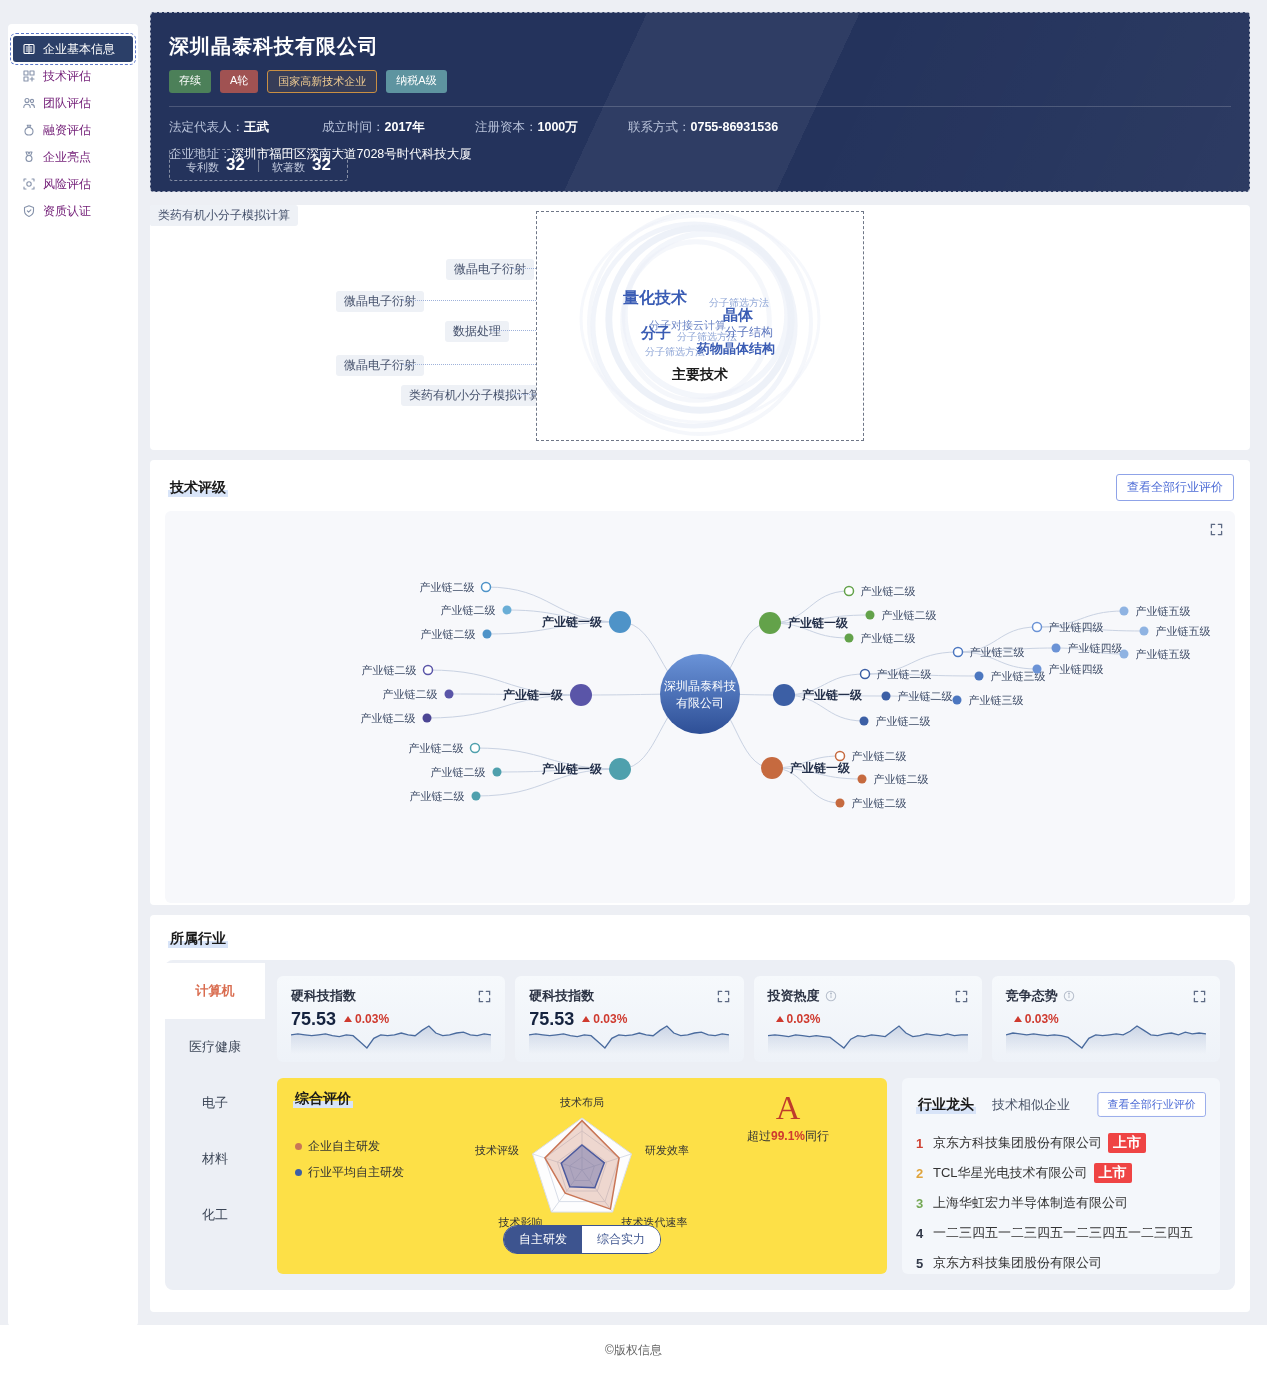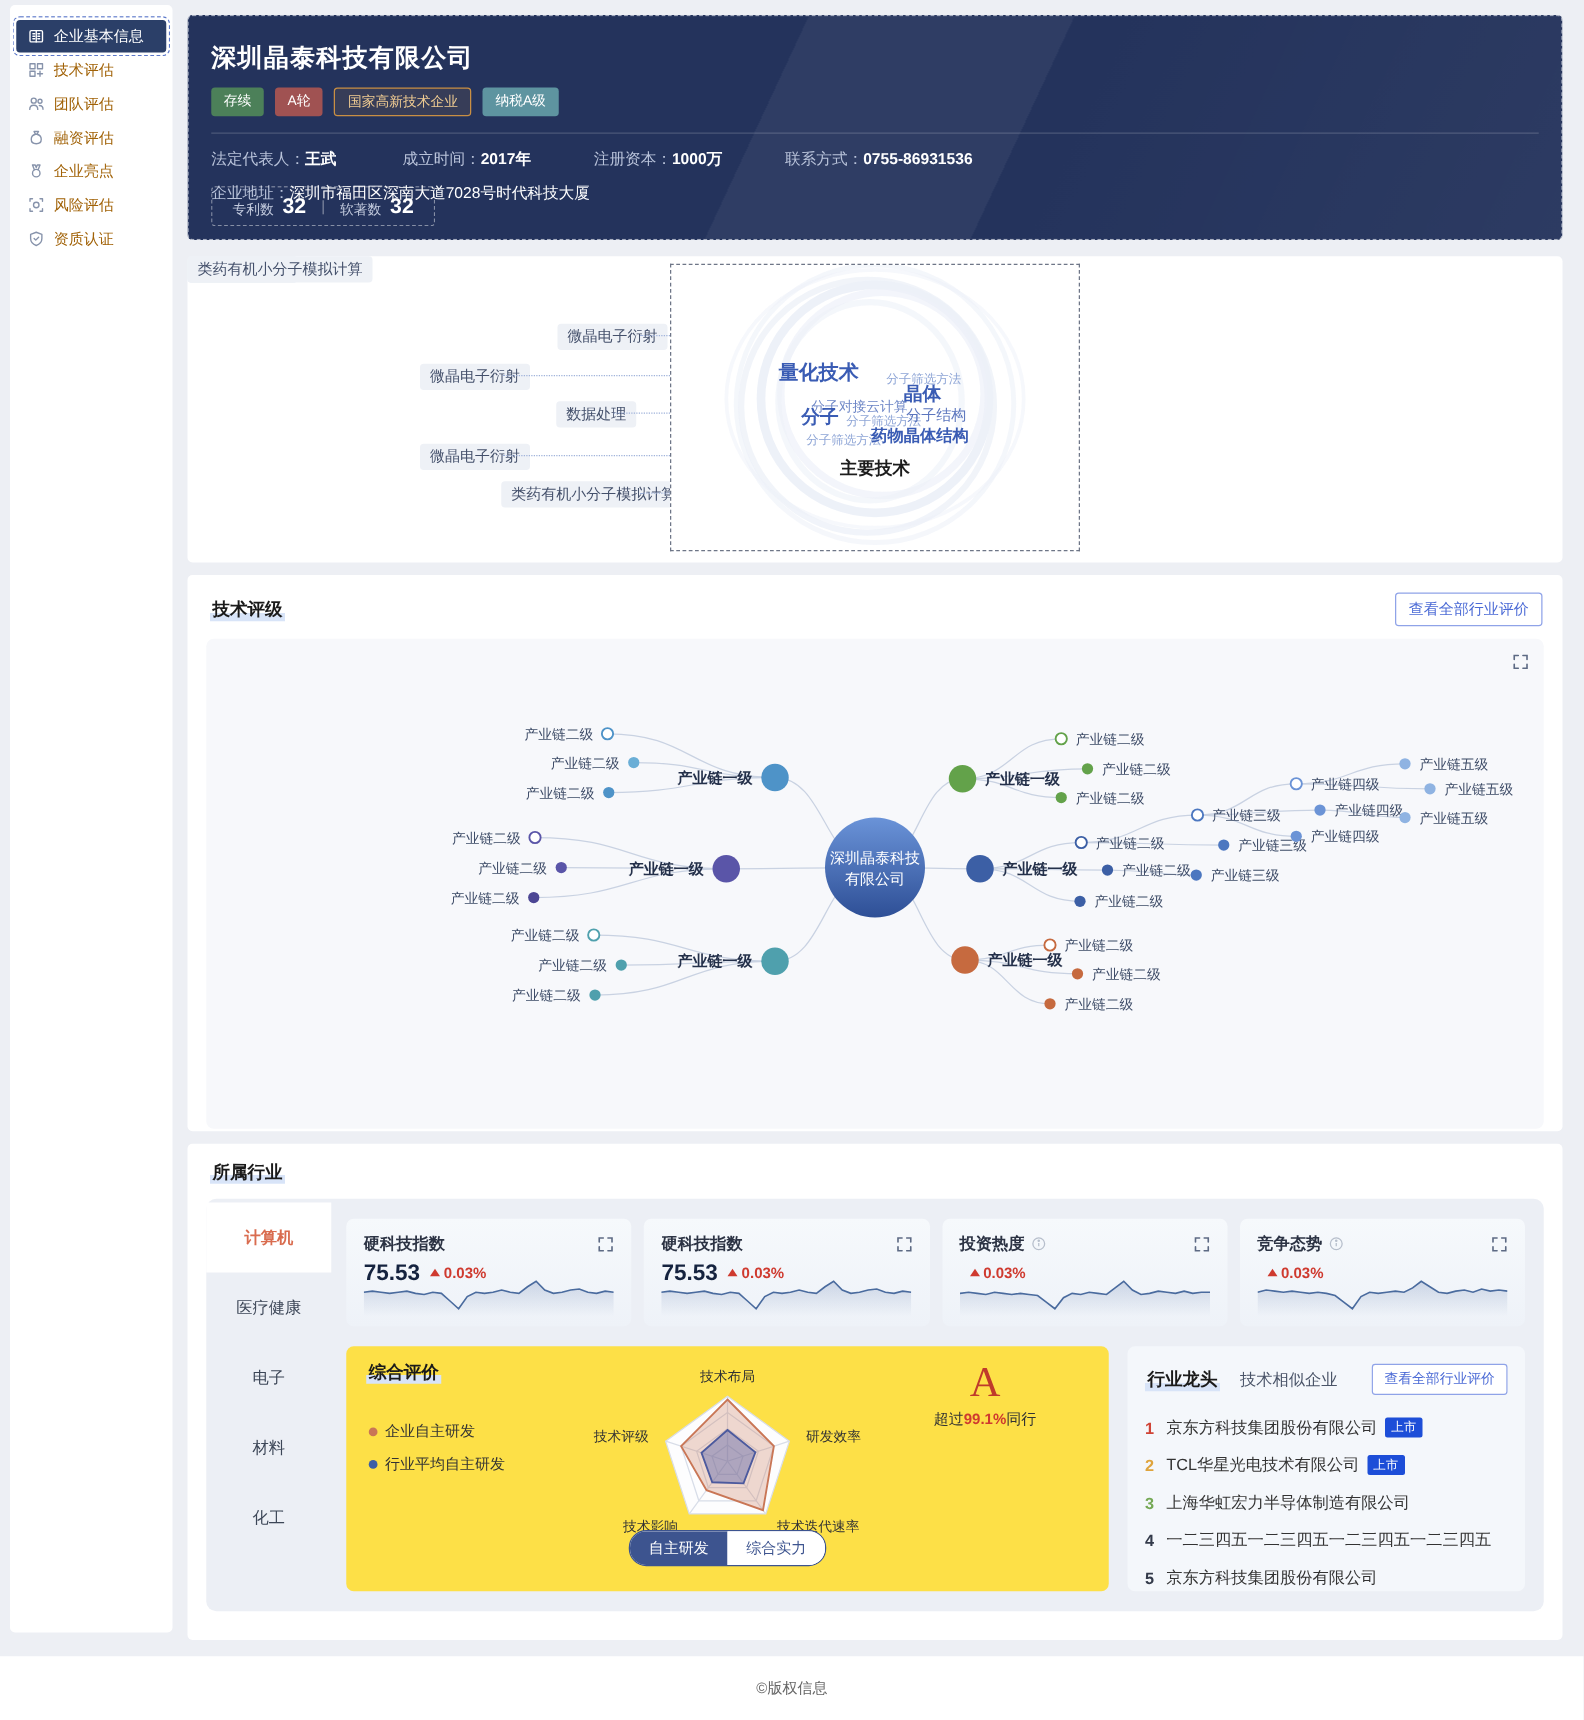--- a/index.html
+++ b/index.html
@@ -1,21 +1,21 @@
 <!DOCTYPE html>
 <html><head>
 <meta charset="utf-8">
 <style>
   * { margin:0; padding:0; box-sizing:border-box; }
   body { font-family:"Liberation Sans","DejaVu Sans",sans-serif; background:#edeff4; }
   .page { position:relative; width:1267px; height:1376px; background:#edeff4; overflow:hidden; }
 
   
-  .sidebar { position:absolute; left:8px; top:4px; width:130px; height:1302px; background:#fff; border-radius:4px; padding-top:12px; }
-  .side-item { display:flex; align-items:center; height:26px; margin:0 5px 1px; padding-left:9px; font-size:12px; color:#a16207; cursor:pointer; border-radius:3px; }
+  .sidebar { position:absolute; left:8px; top:24px; width:130px; height:1302px; background:#fff; border-radius:4px; padding-top:12px; }
+  .side-item { display:flex; align-items:center; height:26px; margin:0 5px 1px; padding-left:9px; font-size:12px; color:#701a75; cursor:pointer; border-radius:3px; }
   .side-item .sicon { display:inline-flex; margin-right:7px; color:#8793ab; }
   .sicon svg { width:14px; height:14px; stroke:currentColor; fill:none; stroke-width:1.1; stroke-linecap:round; stroke-linejoin:round; }
   .side-item.active { background:#2b3f68; color:#fff; outline:1.5px dashed #5b77c9; outline-offset:2px; }
   .side-item.active .sicon { color:#fff; }
 
   
   .main { position:absolute; left:150px; top:12px; width:1100px; }
 
   
   .hero { position:relative; height:180px; border-radius:4px; border:1.5px dashed #a7aec0; color:#fff; margin-bottom:13px;
@@ -139,21 +139,21 @@
 
   .leader-panel { width:318px; flex:none; background:#f4f7fb; border-radius:6px; padding:13px 14px; }
   .leader-head { display:flex; align-items:center; }
   .leader-tab2 { margin-left:16px; font-size:13px; color:#4a5468; cursor:pointer; }
   .leader-head .ghost-btn { margin-left:auto; transform:scale(0.92); transform-origin:right center; }
   .leader-list { margin-top:10px; }
   .leader-row { display:flex; align-items:center; height:30px; font-size:13px; color:#333; }
   .lrank { width:17px; font-weight:bold; font-size:13px; }
   .rank-c1 { color:#cf4436; } .rank-c2 { color:#dfa43c; } .rank-c3 { color:#74a854; } .rank-cn { color:#333a4a; }
   .lname { white-space:nowrap; overflow:hidden; text-overflow:ellipsis; cursor:pointer; }
-  .lbadge { background:#1d4ed8; color:#fff; font-size:10px; padding:1px 5px; border-radius:2px; margin-left:6px; flex:none; }
+  .lbadge { background:#ef4444; color:#fff; font-size:14px; padding:1px 5px; border-radius:2px; margin-left:6px; flex:none;font-weight:bold; }
   .lbadge:empty { display:none; }
 
   
   .footer { position:absolute; left:0; top:1325px; width:100%; height:51px; background:#fff; text-align:center; line-height:51px; font-size:12px; color:#666; }
 </style>
 </head>
 <body>
 
 <div class="page">
 

